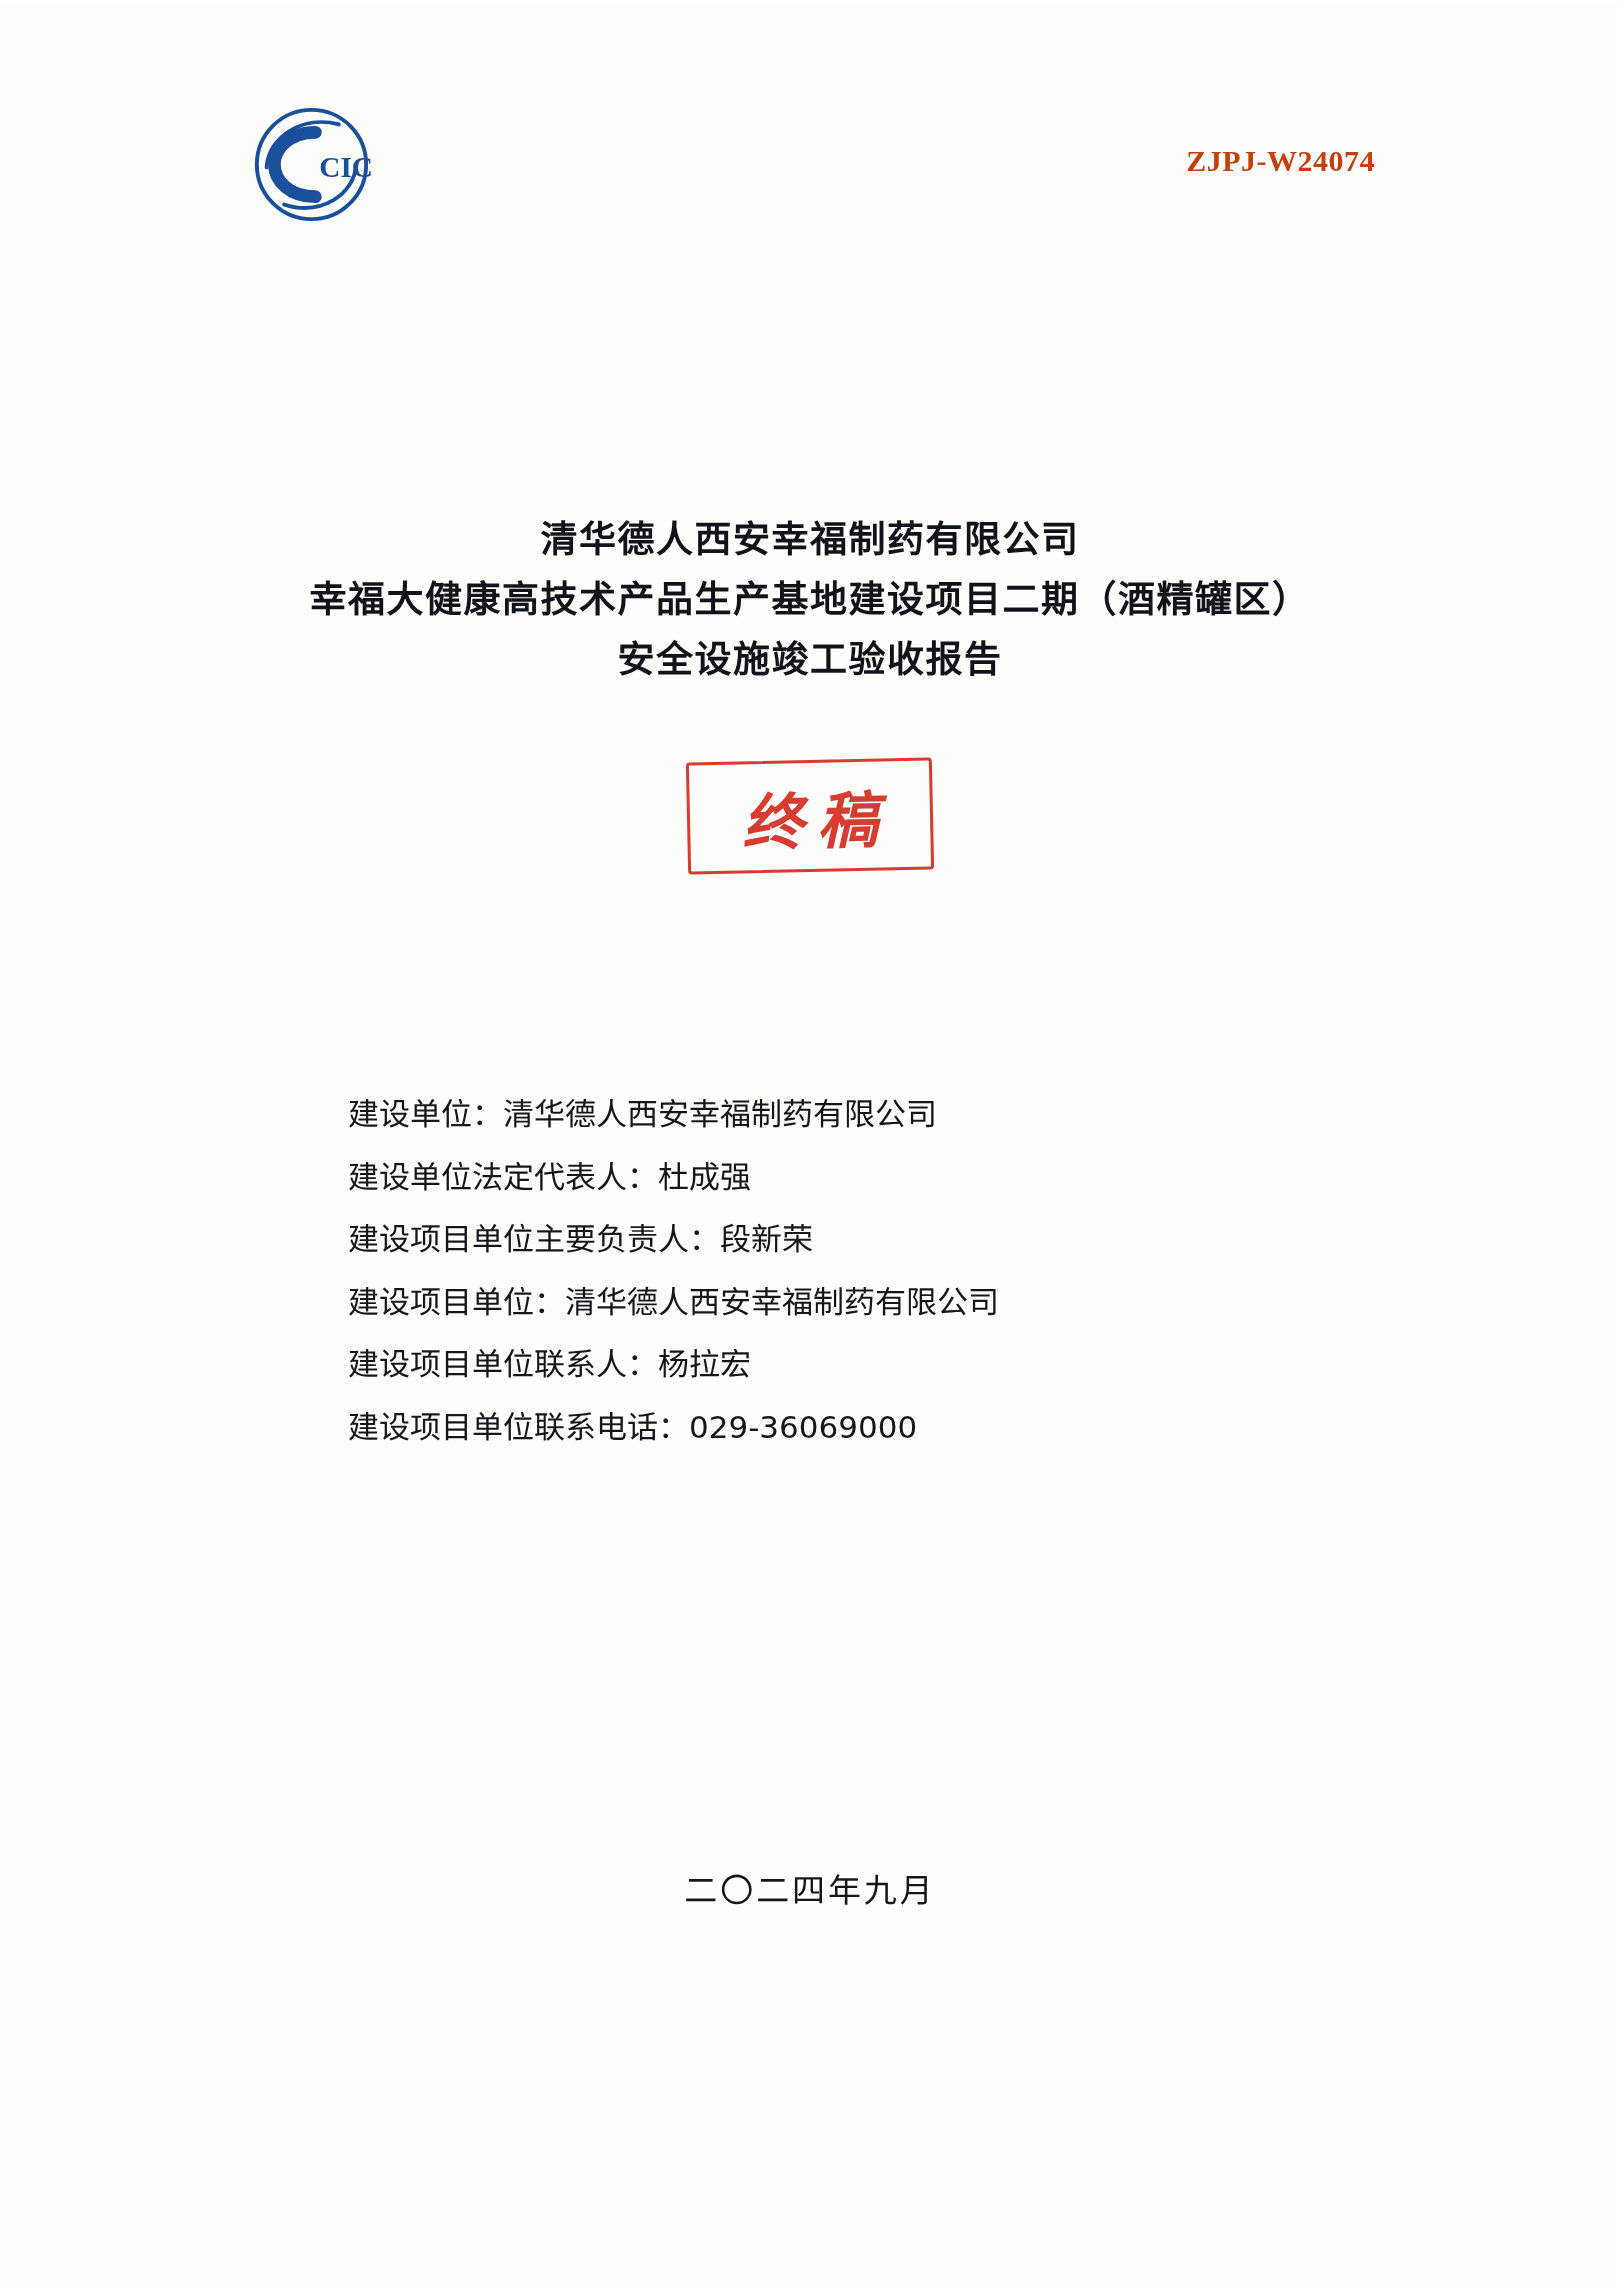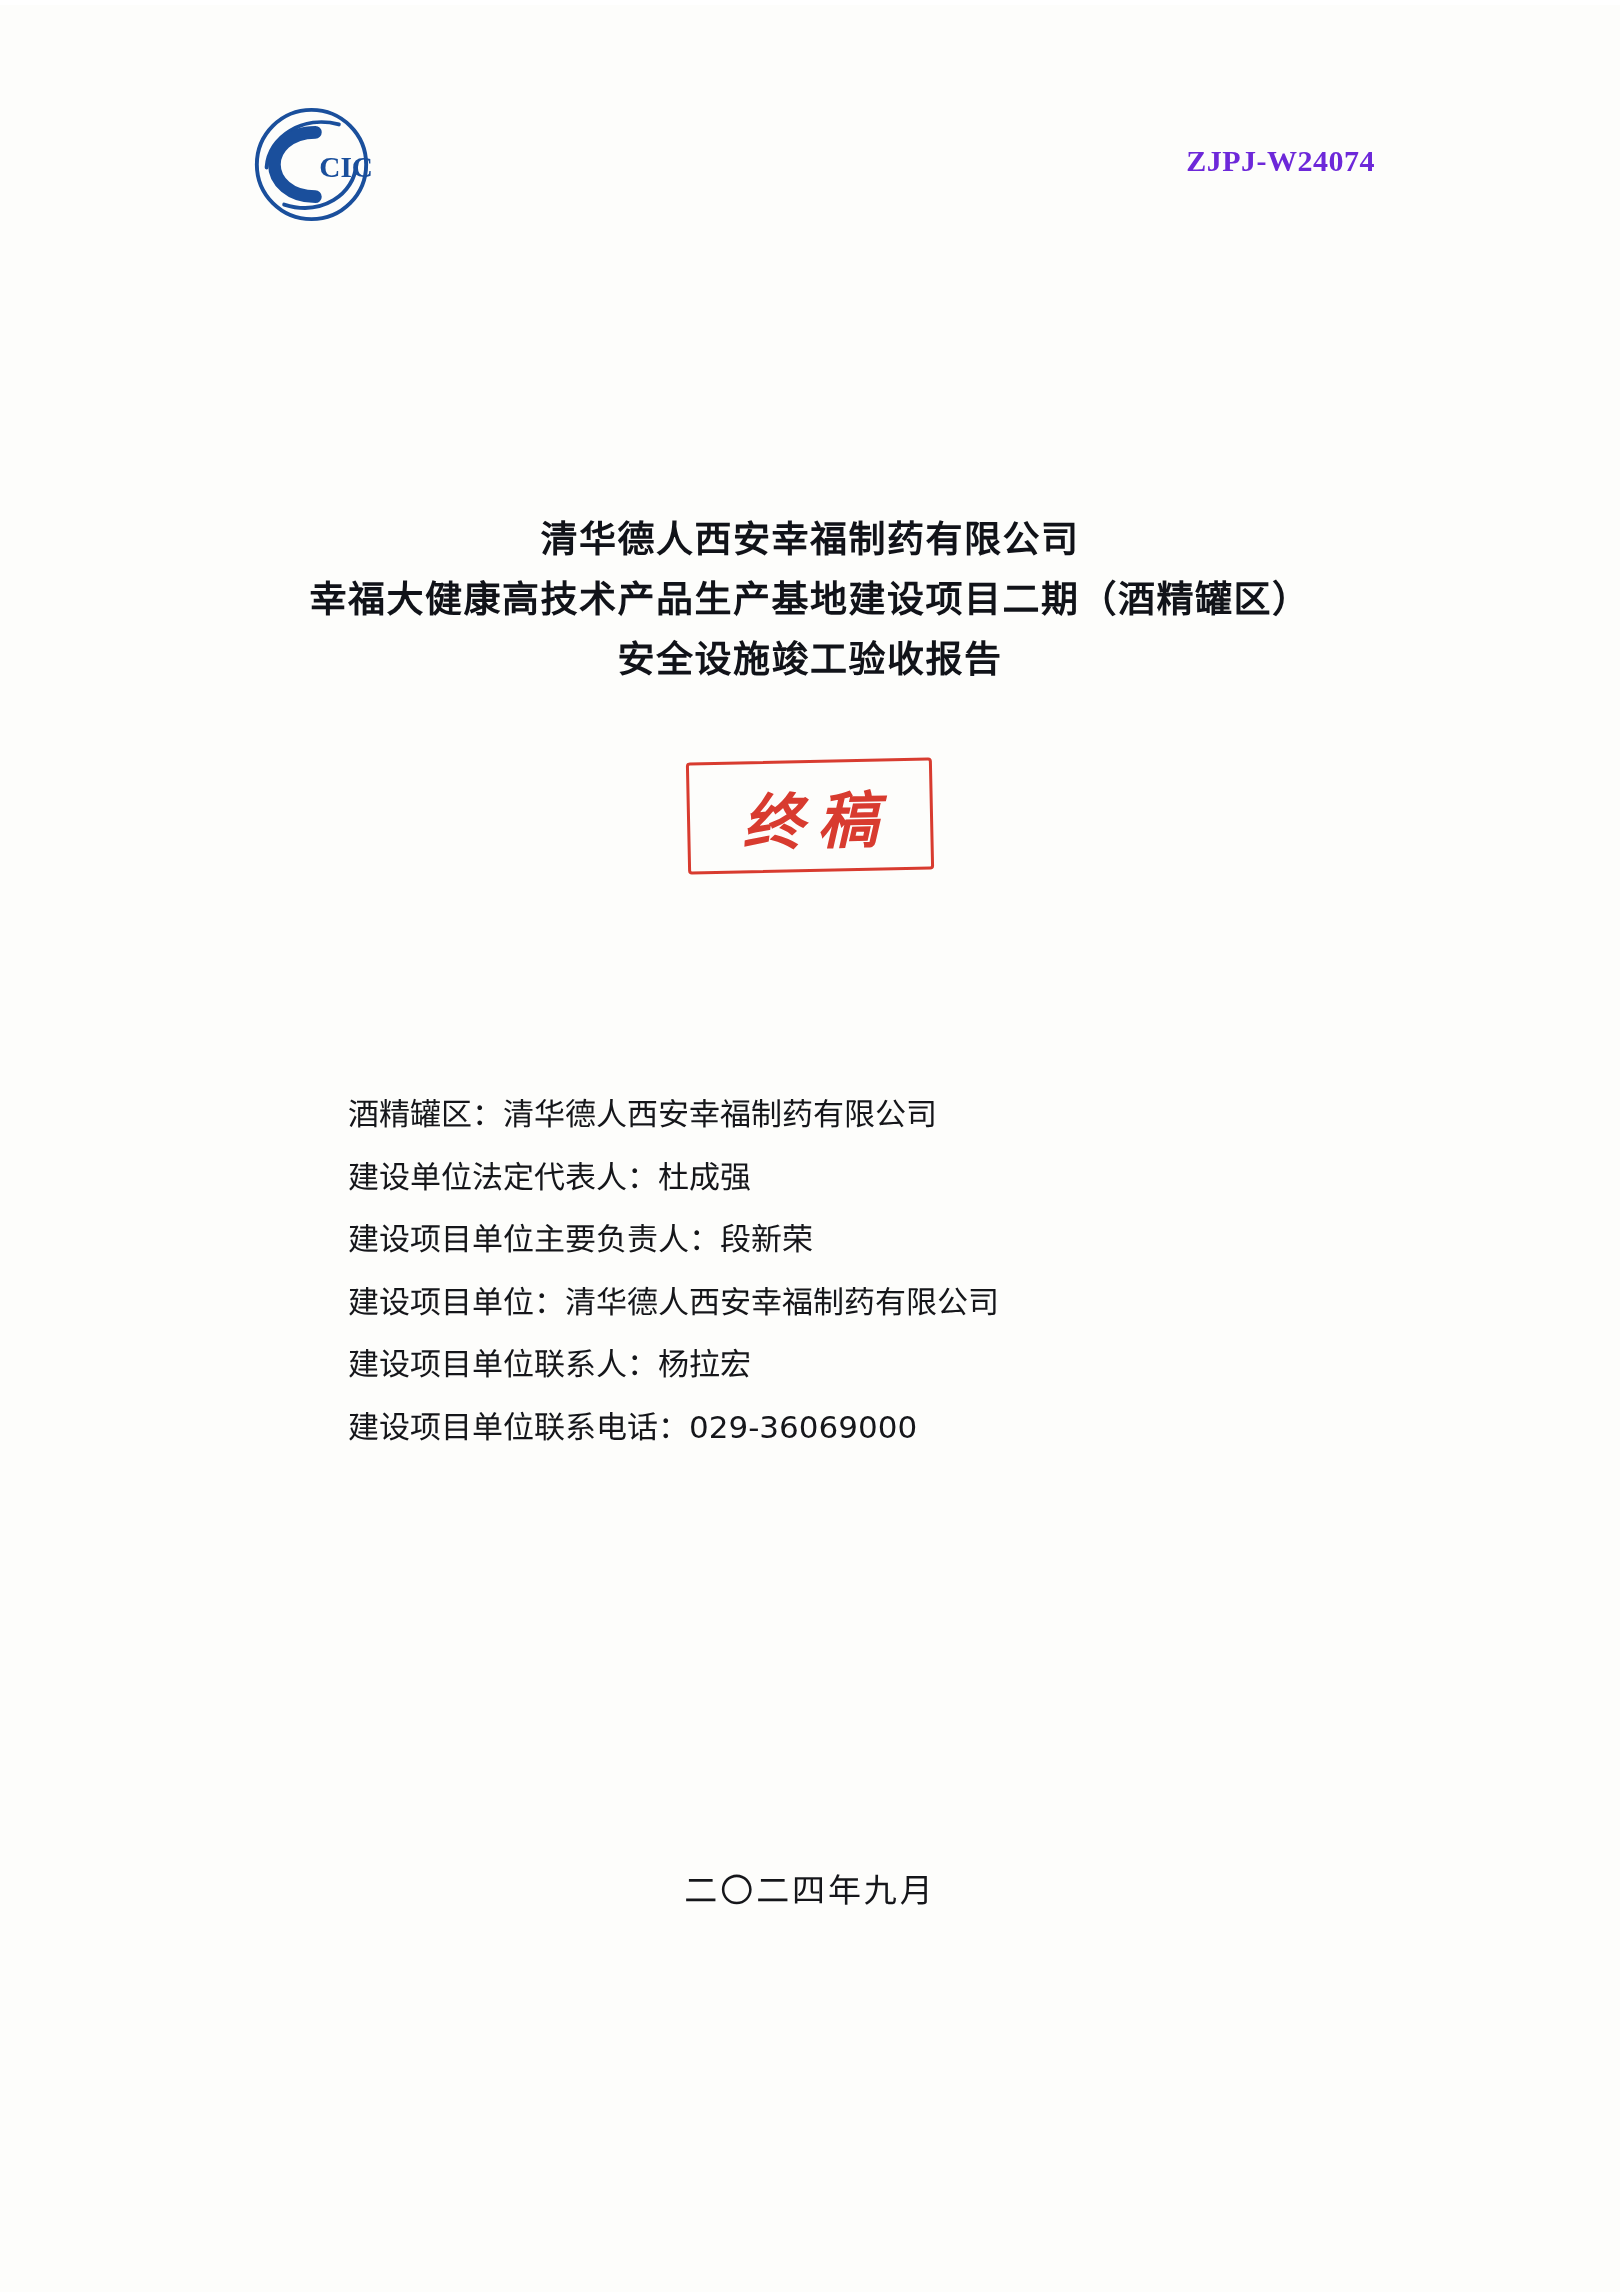--- a/index.html
+++ b/index.html
@@ -36,21 +36,21 @@
     height: 123px;
   }
   .doc-code {
     position: absolute;
     right: 0;
     top: 41px;
     font-family: "Liberation Serif", serif;
     font-weight: bold;
     font-size: 30px;
     letter-spacing: 0.5px;
-    color: #6d28d9;
+    color: #c2410c;
     white-space: nowrap;
   }
 
   
   .title-block {
     position: absolute;
     top: 505px;
     left: 147px;
     right: 147px;
     text-align: center;
@@ -150,21 +150,21 @@
     <div class="title-line">安全设施竣工验收报告</div>
   </div>
 
   <div class="stamp-wrap">
     <div class="stamp">
       <div class="stamp-text">终稿</div>
     </div>
   </div>
 
   <div class="info-list">
-    <div class="info-row">酒精罐区：清华德人西安幸福制药有限公司</div>
+    <div class="info-row">建设单位：清华德人西安幸福制药有限公司</div>
     <div class="info-row">建设单位法定代表人：杜成强</div>
     <div class="info-row">建设项目单位主要负责人：段新荣</div>
     <div class="info-row">建设项目单位：清华德人西安幸福制药有限公司</div>
     <div class="info-row">建设项目单位联系人：杨拉宏</div>
     <div class="info-row">建设项目单位联系电话：029-36069000</div>
   </div>
 
   <div class="date-line">二〇二四年九月</div>
 
 </div>

